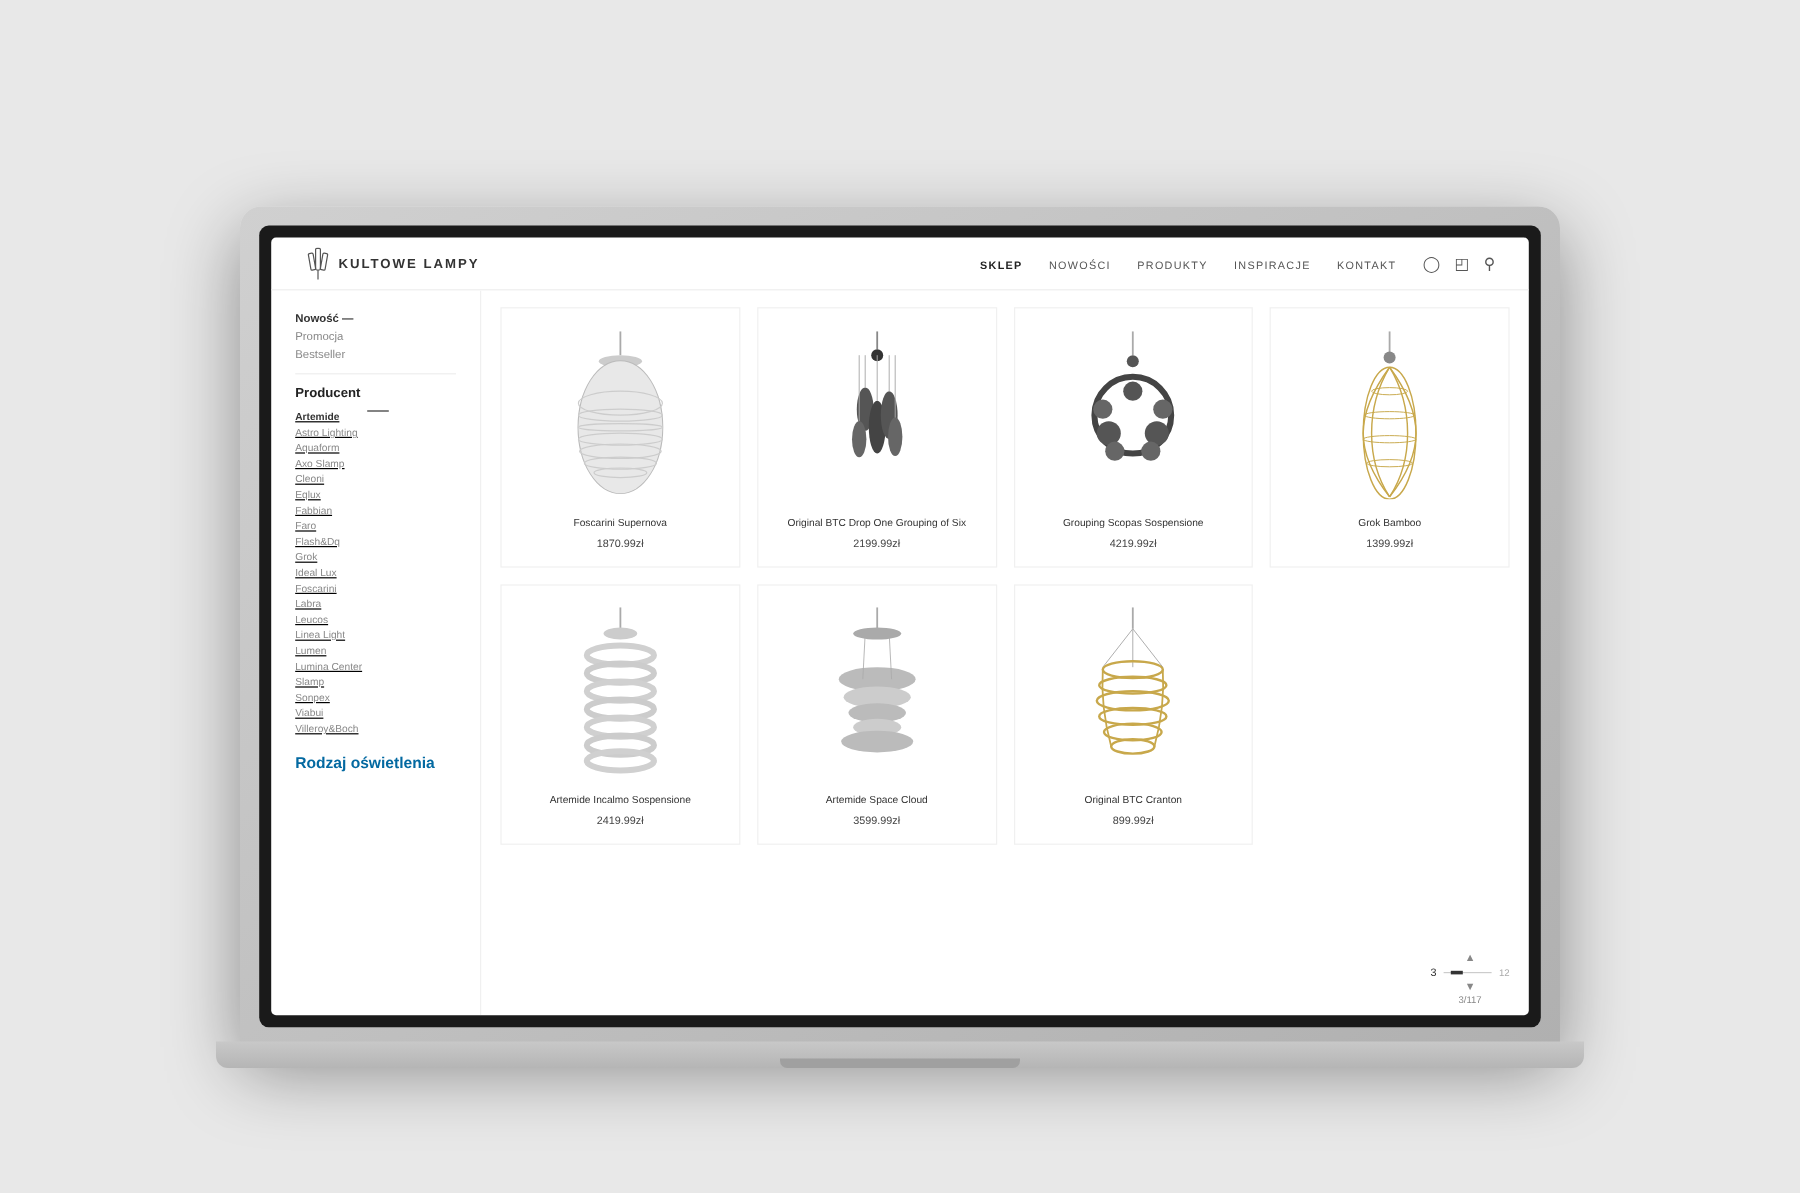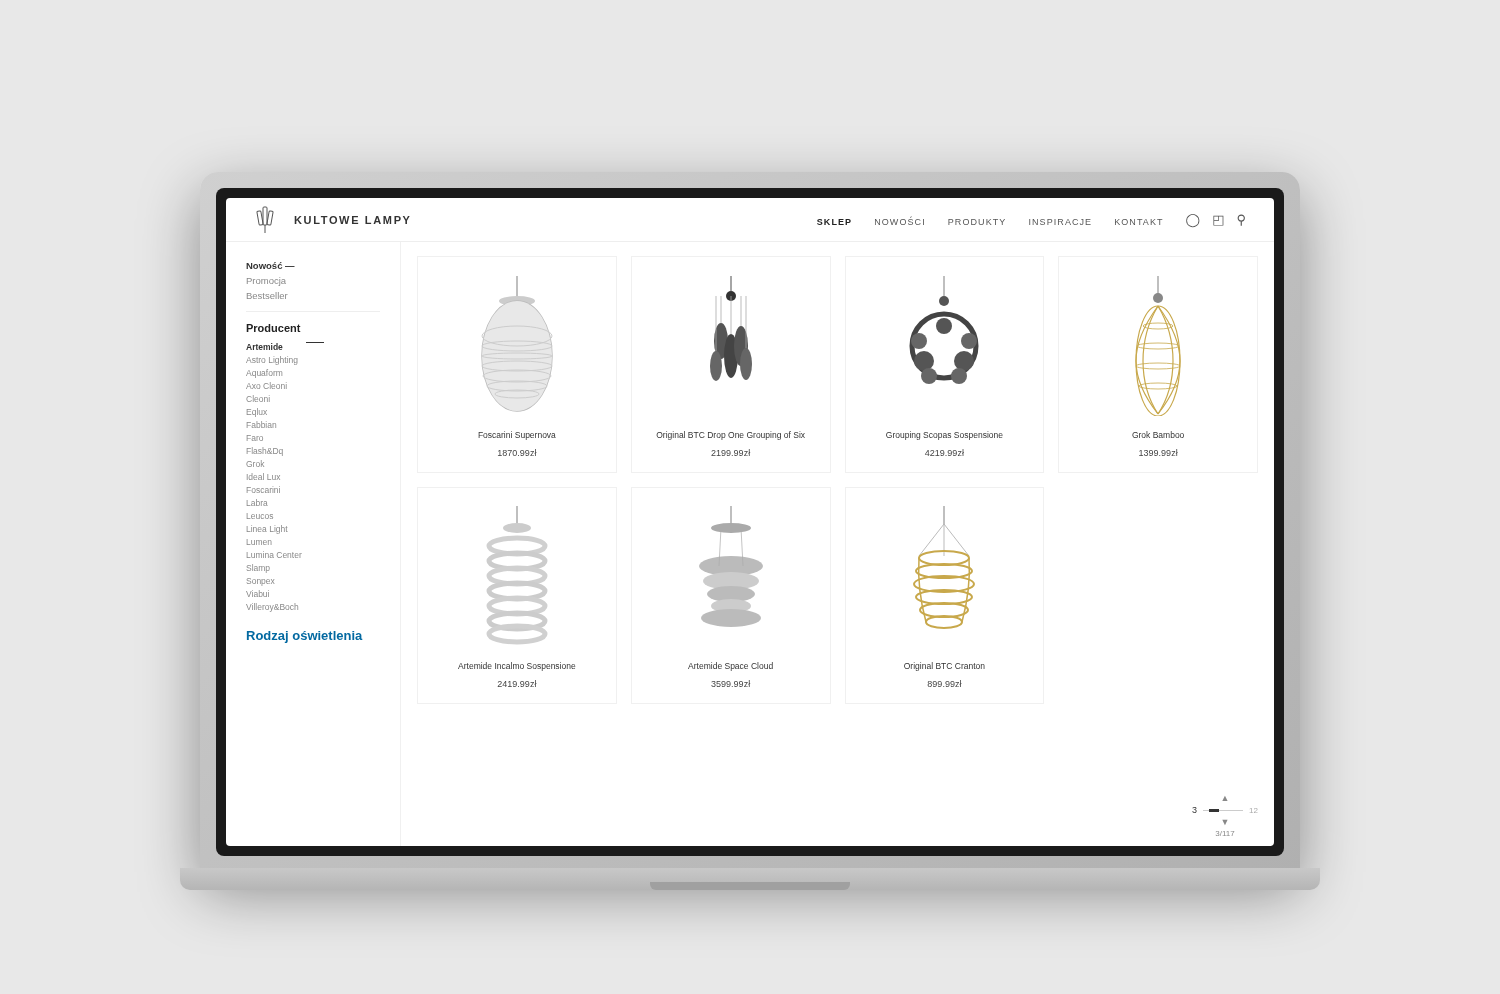--- a/index.html
+++ b/index.html
@@ -81,21 +81,21 @@
       align-items: center;
       padding: 0 28px;
       height: 44px;
       border-bottom: 1px solid #eee;
       flex-shrink: 0;
     }
 
     .logo {
       display: flex;
       align-items: center;
-      gap: 18px;
+      gap: 6px;
       margin-right: auto;
     }
 
     .logo-icon {
       width: 22px;
       height: 28px;
     }
 
     .logo-text {
       font-size: 11px;
@@ -184,20 +184,21 @@
       color: #222;
       margin-bottom: 8px;
       margin-top: 8px;
     }
 
     .producer-item {
       display: flex;
       align-items: flex-start;
       gap: 20px;
       margin-bottom: 3px;
+      text-decoration: underline;
     }
 
     .producer-item .name {
       font-size: 8.5px;
       color: #888;
       cursor: pointer;
     }
 
     .producer-item .name.active {
       color: #333;
@@ -363,21 +364,21 @@
                   <span class="name active">Artemide</span>
                   <span class="producer-line"></span>
                 </div>
                 <div class="producer-item">
                   <span class="name">Astro Lighting</span>
                 </div>
                 <div class="producer-item">
                   <span class="name">Aquaform</span>
                 </div>
                 <div class="producer-item">
-                  <span class="name">Axo Cleoni</span>
+                  <span class="name">Axo Slamp</span>
                 </div>
                 <div class="producer-item">
                   <span class="name">Cleoni</span>
                 </div>
                 <div class="producer-item">
                   <span class="name">Eqlux</span>
                 </div>
                 <div class="producer-item">
                   <span class="name">Fabbian</span>
                 </div>

